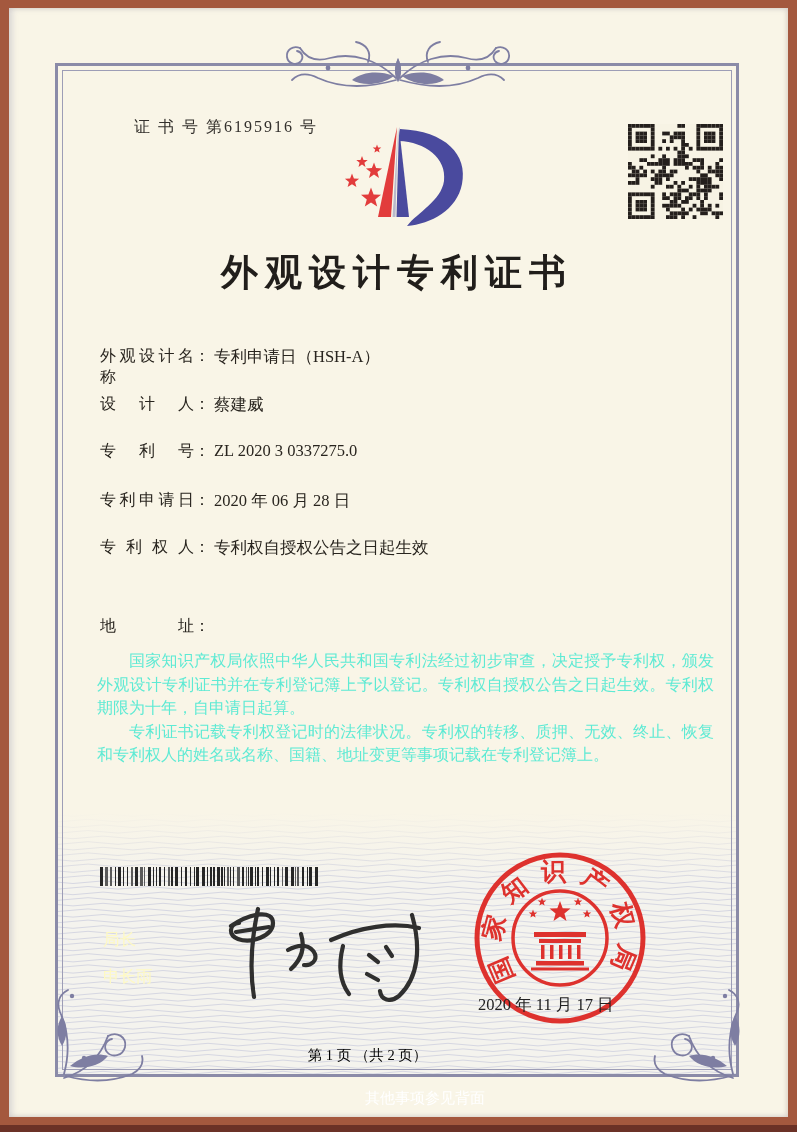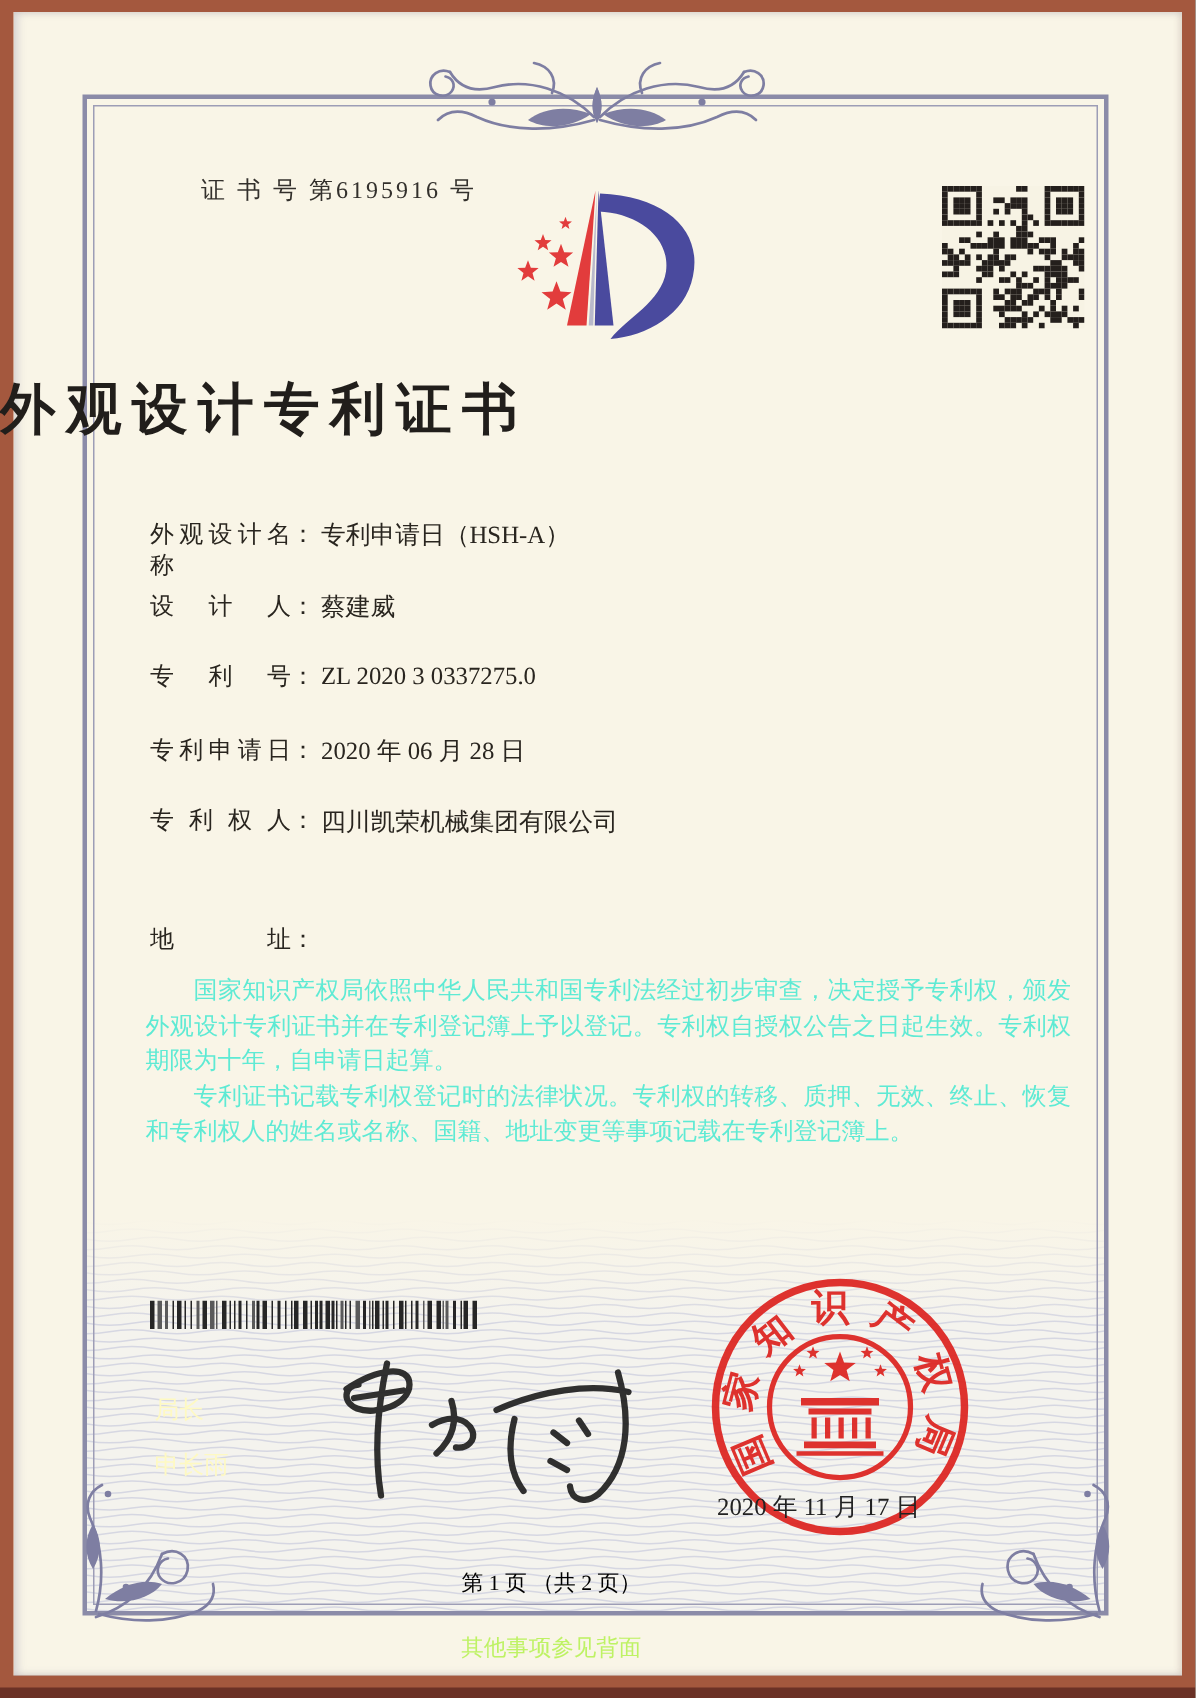--- a/index.html
+++ b/index.html
@@ -20,36 +20,36 @@
     background:linear-gradient(#f9f5e7, rgba(249,245,231,0));}
   
   .frame-outer{position:absolute;left:55px;top:63px;width:684px;height:1014px;
     border:3px solid #8b8ba8;box-sizing:border-box;}
   .frame-inner{position:absolute;left:62px;top:70px;width:670px;height:1000px;
     border:1px solid #9d9db6;box-sizing:border-box;}
   .orn{position:absolute;}
   
   .txt{position:absolute;color:#26221e;}
   .cert-no{left:100px;top:117px;font-size:16px;letter-spacing:2px;color:#33302c;margin-left:34px;}
-  .title{left:0;top:248px;width:794px;text-align:left;font-size:37px;font-weight:bold;
+  .title{left:0;top:248px;width:794px;text-align:center;font-size:37px;font-weight:bold;
     letter-spacing:7px;color:#211e1b;}
   .row{position:absolute;left:100px;width:618px;font-size:16px;color:#29251f;}
   .f-label{display:inline-block;width:94px;text-align:justify;text-align-last:justify;vertical-align:top;}
   .f-colon{display:inline-block;width:16px;vertical-align:top;}
   .f-value{display:inline-block;font-size:16.5px;margin-left:4px;max-width:500px;vertical-align:top;}
   .addr-line{display:block;line-height:23px;}
   .grant2{position:absolute;left:252px;top:0;}
   .paras{position:absolute;left:97px;top:649px;width:617px;font-size:16px;line-height:23.5px;
     text-align:justify;color:#5eead4;}
   .paras p{margin:0;text-indent:2em;}
   .officials{left:103px;top:921px;font-size:16.5px;line-height:37px;color:#fef9c3;}
   .officials div{margin:0;}
   .seal-date{left:478px;top:994px;font-size:16.5px;color:#222;z-index:6;}
   .page-info{left:255px;top:1046px;width:225px;text-align:center;font-size:14.5px;color:#000000;}
-  .back-note{left:250px;top:1089px;width:235px;text-align:center;font-size:15px;color:#bef264;}
+  .back-note{left:250px;top:1089px;width:235px;text-align:right;font-size:15px;color:#ffffff;}
   svg{display:block;}
   .abs{position:absolute;}
 </style>
 </head>
 <body>
 
 <div class="sheet">
   <div class="paper"></div>
   <div class="edge-bottom"></div>
 
@@ -454,21 +454,21 @@
   <div class="row" style="top:394px;">
     <span class="f-label">设计人</span><span class="f-colon">：</span><span class="f-value">蔡建威</span>
   </div>
   <div class="row" style="top:441px;">
     <span class="f-label">专利号</span><span class="f-colon">：</span><span class="f-value">ZL 2020 3 0337275.0</span>
   </div>
   <div class="row" style="top:490px;">
     <span class="f-label">专利申请日</span><span class="f-colon">：</span><span class="f-value">2020 年 06 月 28 日</span>
   </div>
   <div class="row" style="top:537px;">
-    <span class="f-label">专利权人</span><span class="f-colon">：</span><span class="f-value">四川凯荣机械集团有限公司</span>
+    <span class="f-label">专利权人</span><span class="f-colon">：</span><span class="f-value">专利权自授权公告之日起生效</span>
   </div>
   <div class="row" style="top:616px;font-family:Liberation Serif, serif;">
     <span class="f-label">地址</span><span class="f-colon">：</span>
   </div>
 
   <div class="paras">
     <p>国家知识产权局依照中华人民共和国专利法经过初步审查，决定授予专利权，颁发外观设计专利证书并在专利登记簿上予以登记。专利权自授权公告之日起生效。专利权期限为十年，自申请日起算。</p>
     <p>专利证书记载专利权登记时的法律状况。专利权的转移、质押、无效、终止、恢复和专利权人的姓名或名称、国籍、地址变更等事项记载在专利登记簿上。</p>
   </div>
 

